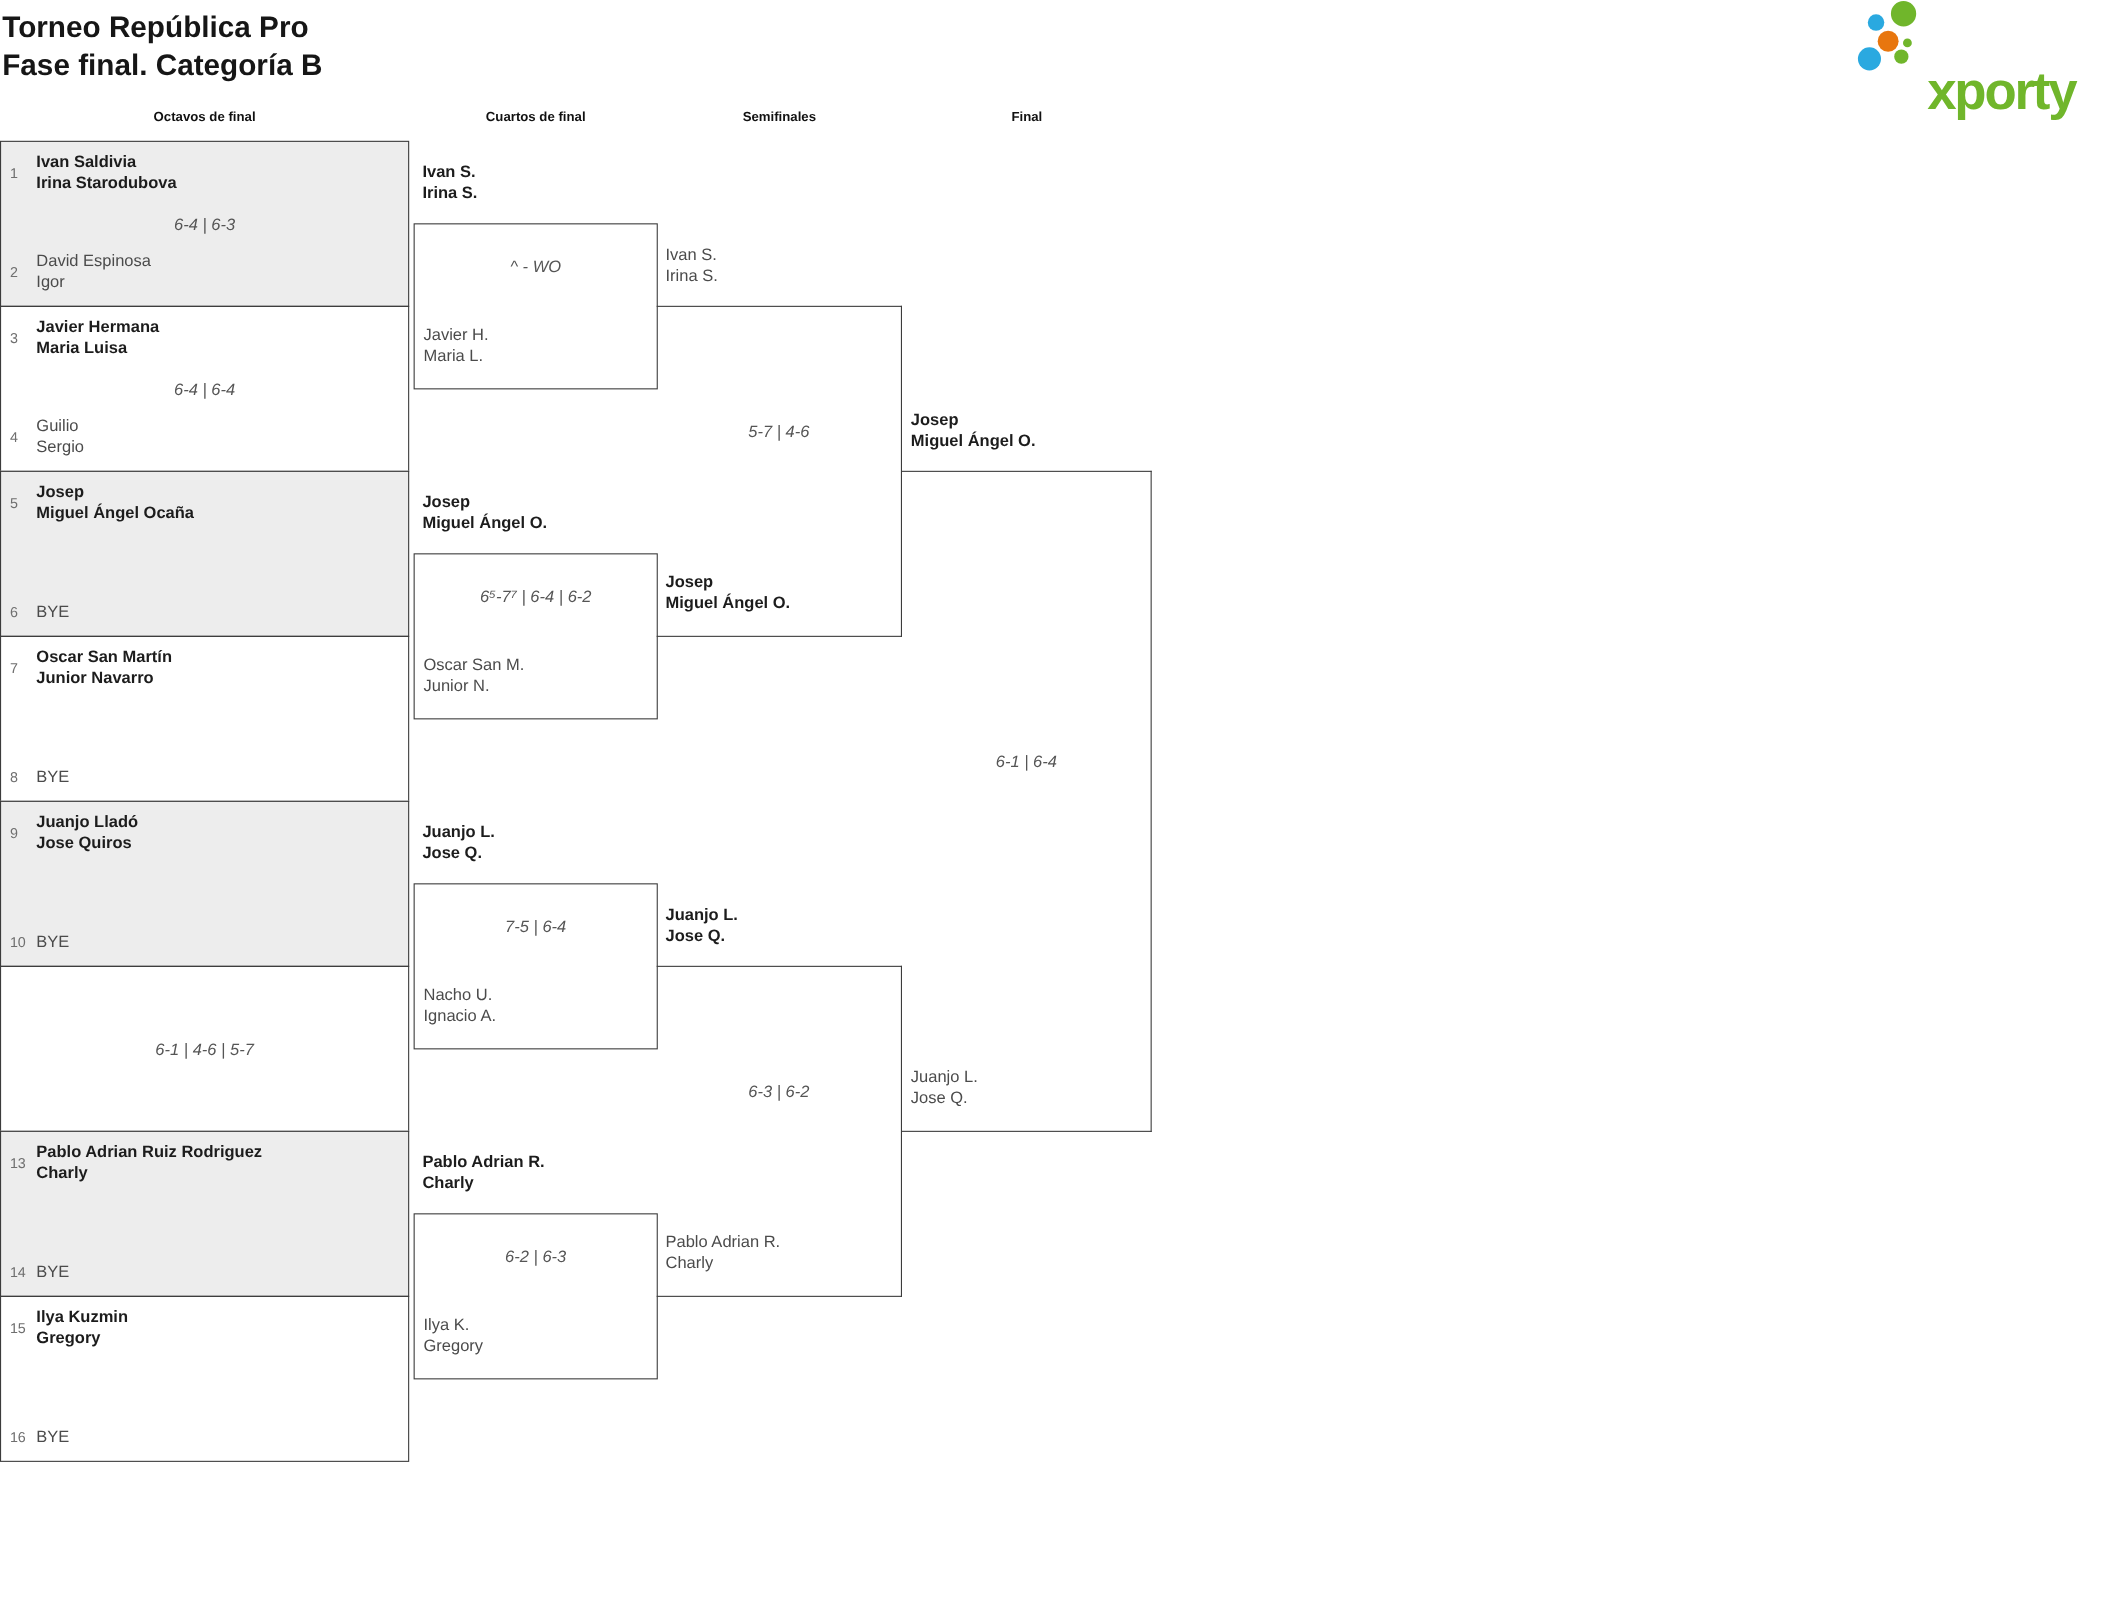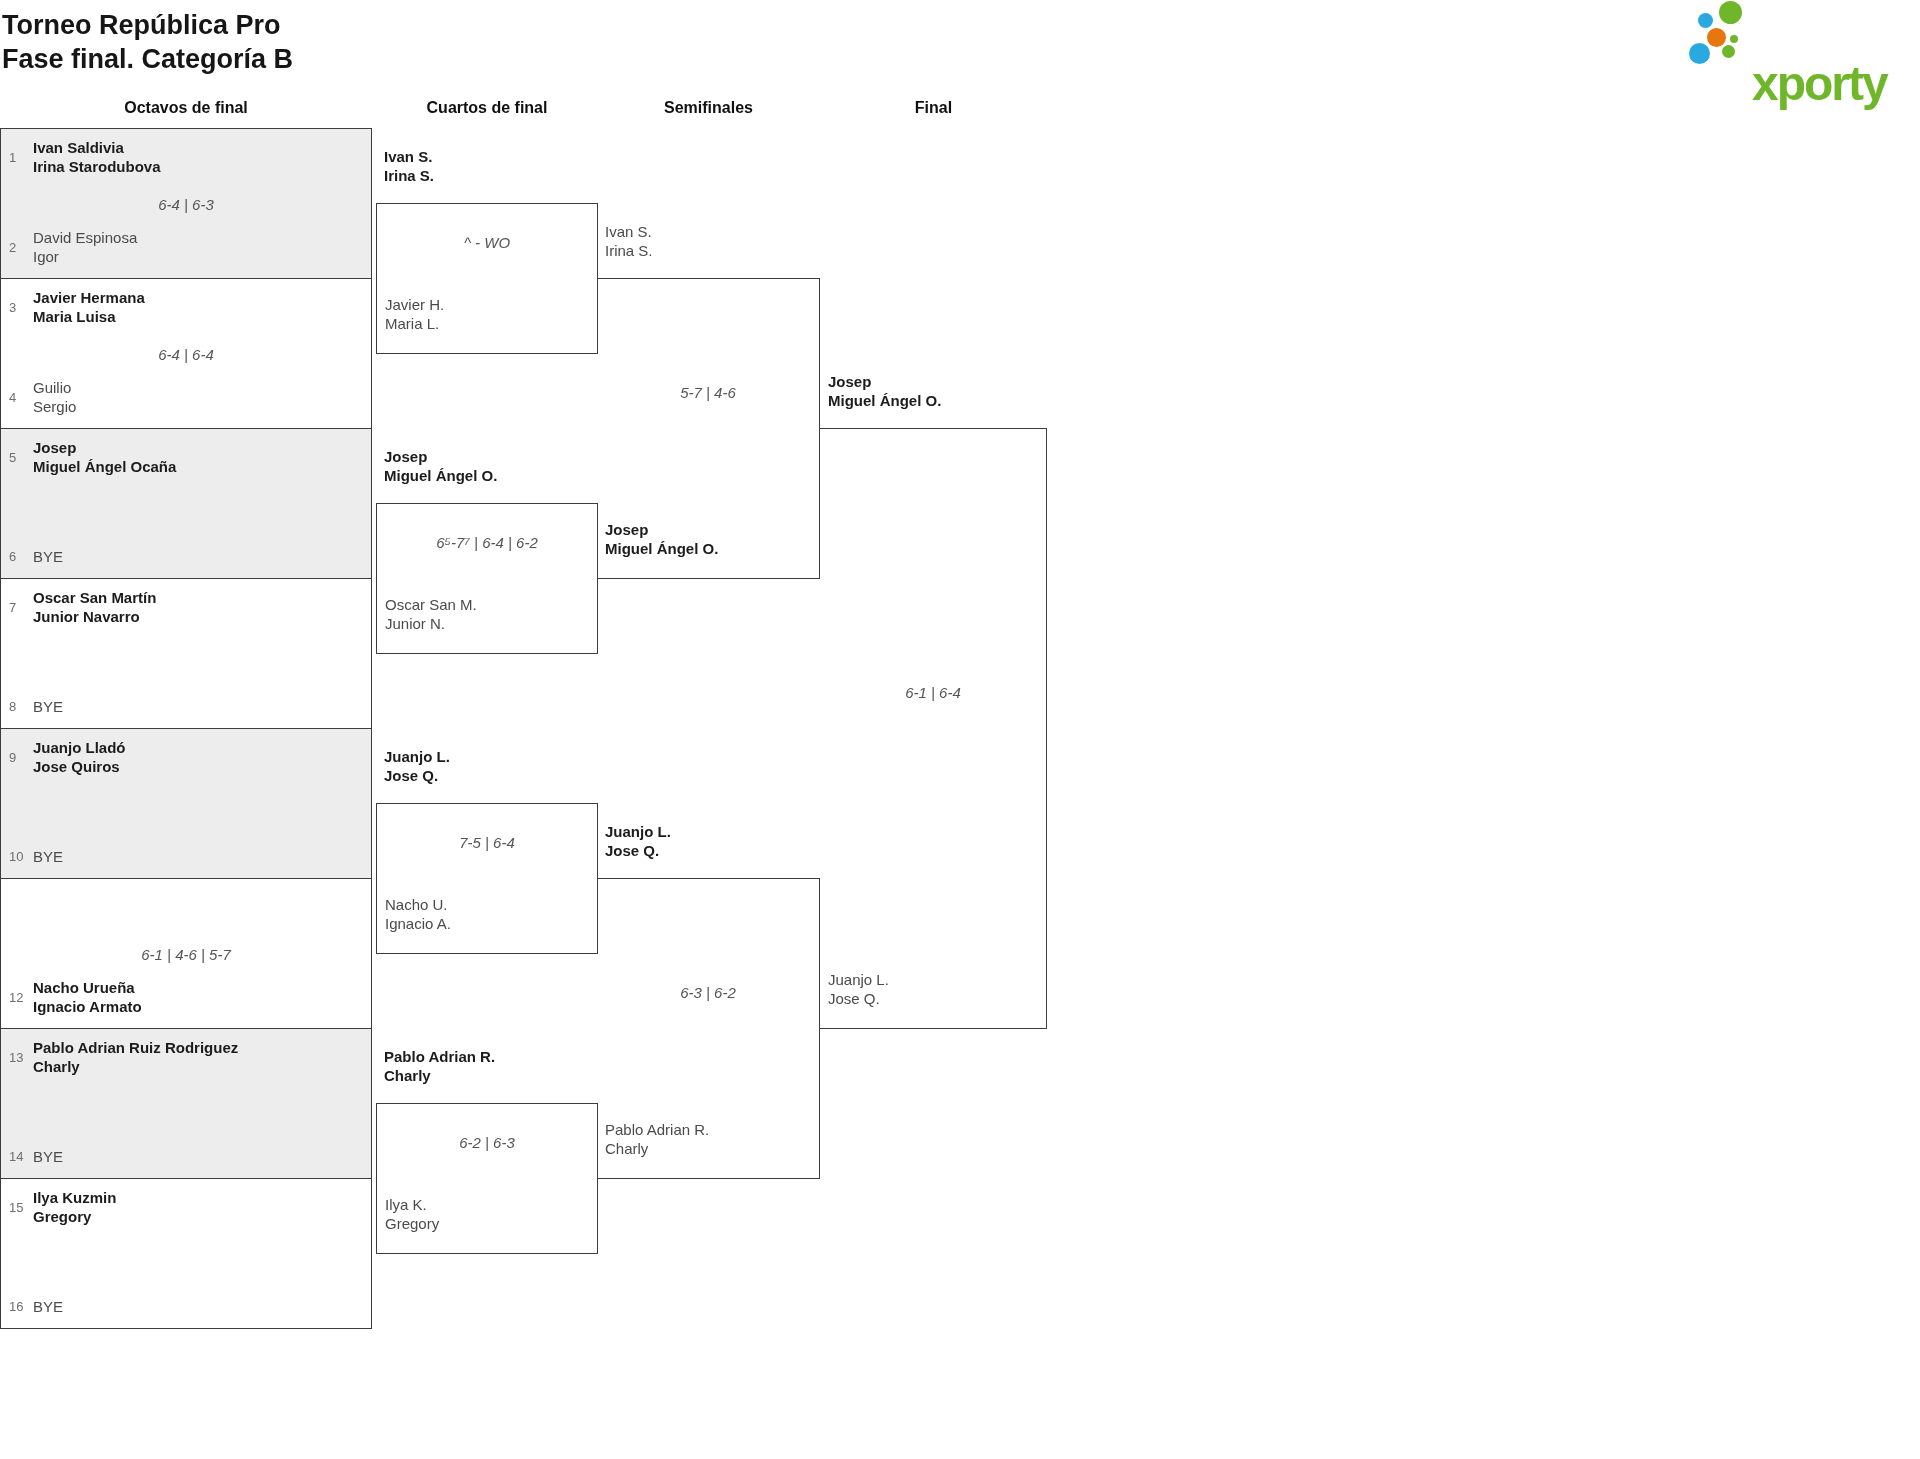--- a/index.html
+++ b/index.html
@@ -8,21 +8,21 @@
   .abs{position:absolute;}
 
   
   .title{left:2px;top:8px;font-size:27px;font-weight:700;line-height:34px;color:#161616;}
   .logo{left:1686px;top:0;width:234px;height:78px;}
   .dot{position:absolute;border-radius:50%;}
   .wordmark{position:absolute;left:66px;top:8px;font-size:48px;font-weight:800;
             letter-spacing:-2px;color:#70b62b;margin-top:48px;}
 
   
-  .col-head{top:99px;font-size:16px;font-weight:600;color:#111;text-align:center;}
+  .col-head{top:99px;font-size:12px;font-weight:600;color:#111;text-align:center;}
   .ch0{left:0;width:372px;}
   .ch1{left:376px;width:222px;}
   .ch2{left:597px;width:223px;}
   .ch3{left:820px;width:227px;}
 
   
   .r16{left:0;width:372px;height:151px;border:1px solid #3c3c3c;box-sizing:border-box;}
   .shade{background:#ededed;}
   .r16-0{top:128px}.r16-1{top:278px}.r16-2{top:428px}.r16-3{top:578px}
   .r16-4{top:728px}.r16-5{top:878px}.r16-6{top:1028px}.r16-7{top:1178px}
@@ -163,27 +163,20 @@
   <div class="team team-bot">
     <span class="seed">10</span>
     <span class="names">
         <span class="line hif">BYE</span>
       </span>
   </div>
 </div>
 
 <div class="abs r16 r16-5">
   <div class="score hif">6-1 | 4-6 | 5-7</div>
-  <div class="team team-bot winner">
-    <span class="seed">12</span>
-    <span class="names">
-        <span class="line hif">Nacho Urueña</span>
-        <span class="line hif">Ignacio Armato</span>
-      </span>
-  </div>
 </div>
 
 <div class="abs r16 r16-6 shade">
   <div class="team team-top winner">
     <span class="seed">13</span>
     <span class="names">
         <span class="line hif">Pablo Adrian Ruiz Rodriguez</span>
         <span class="line hif">Charly</span>
       </span>
   </div>

